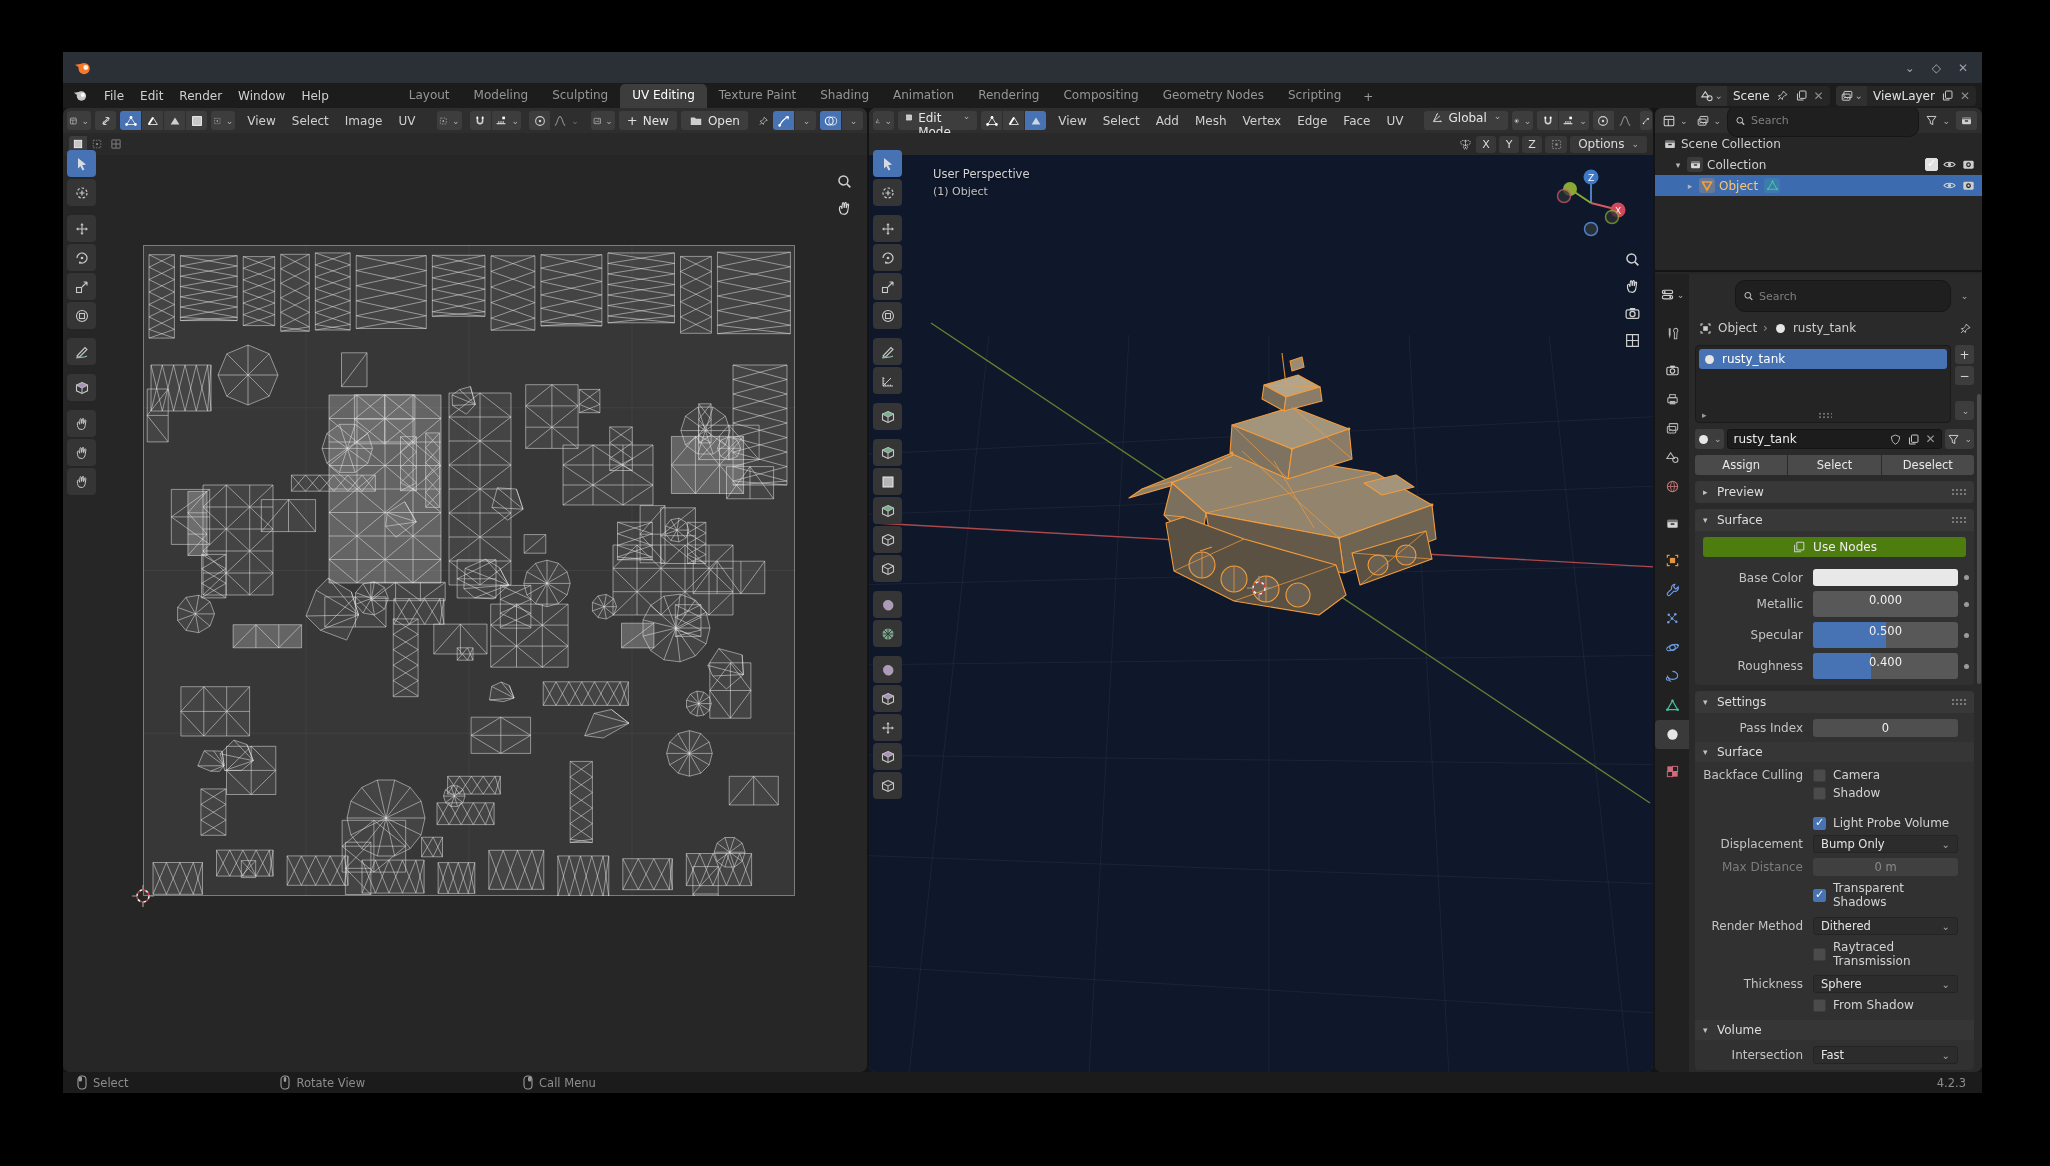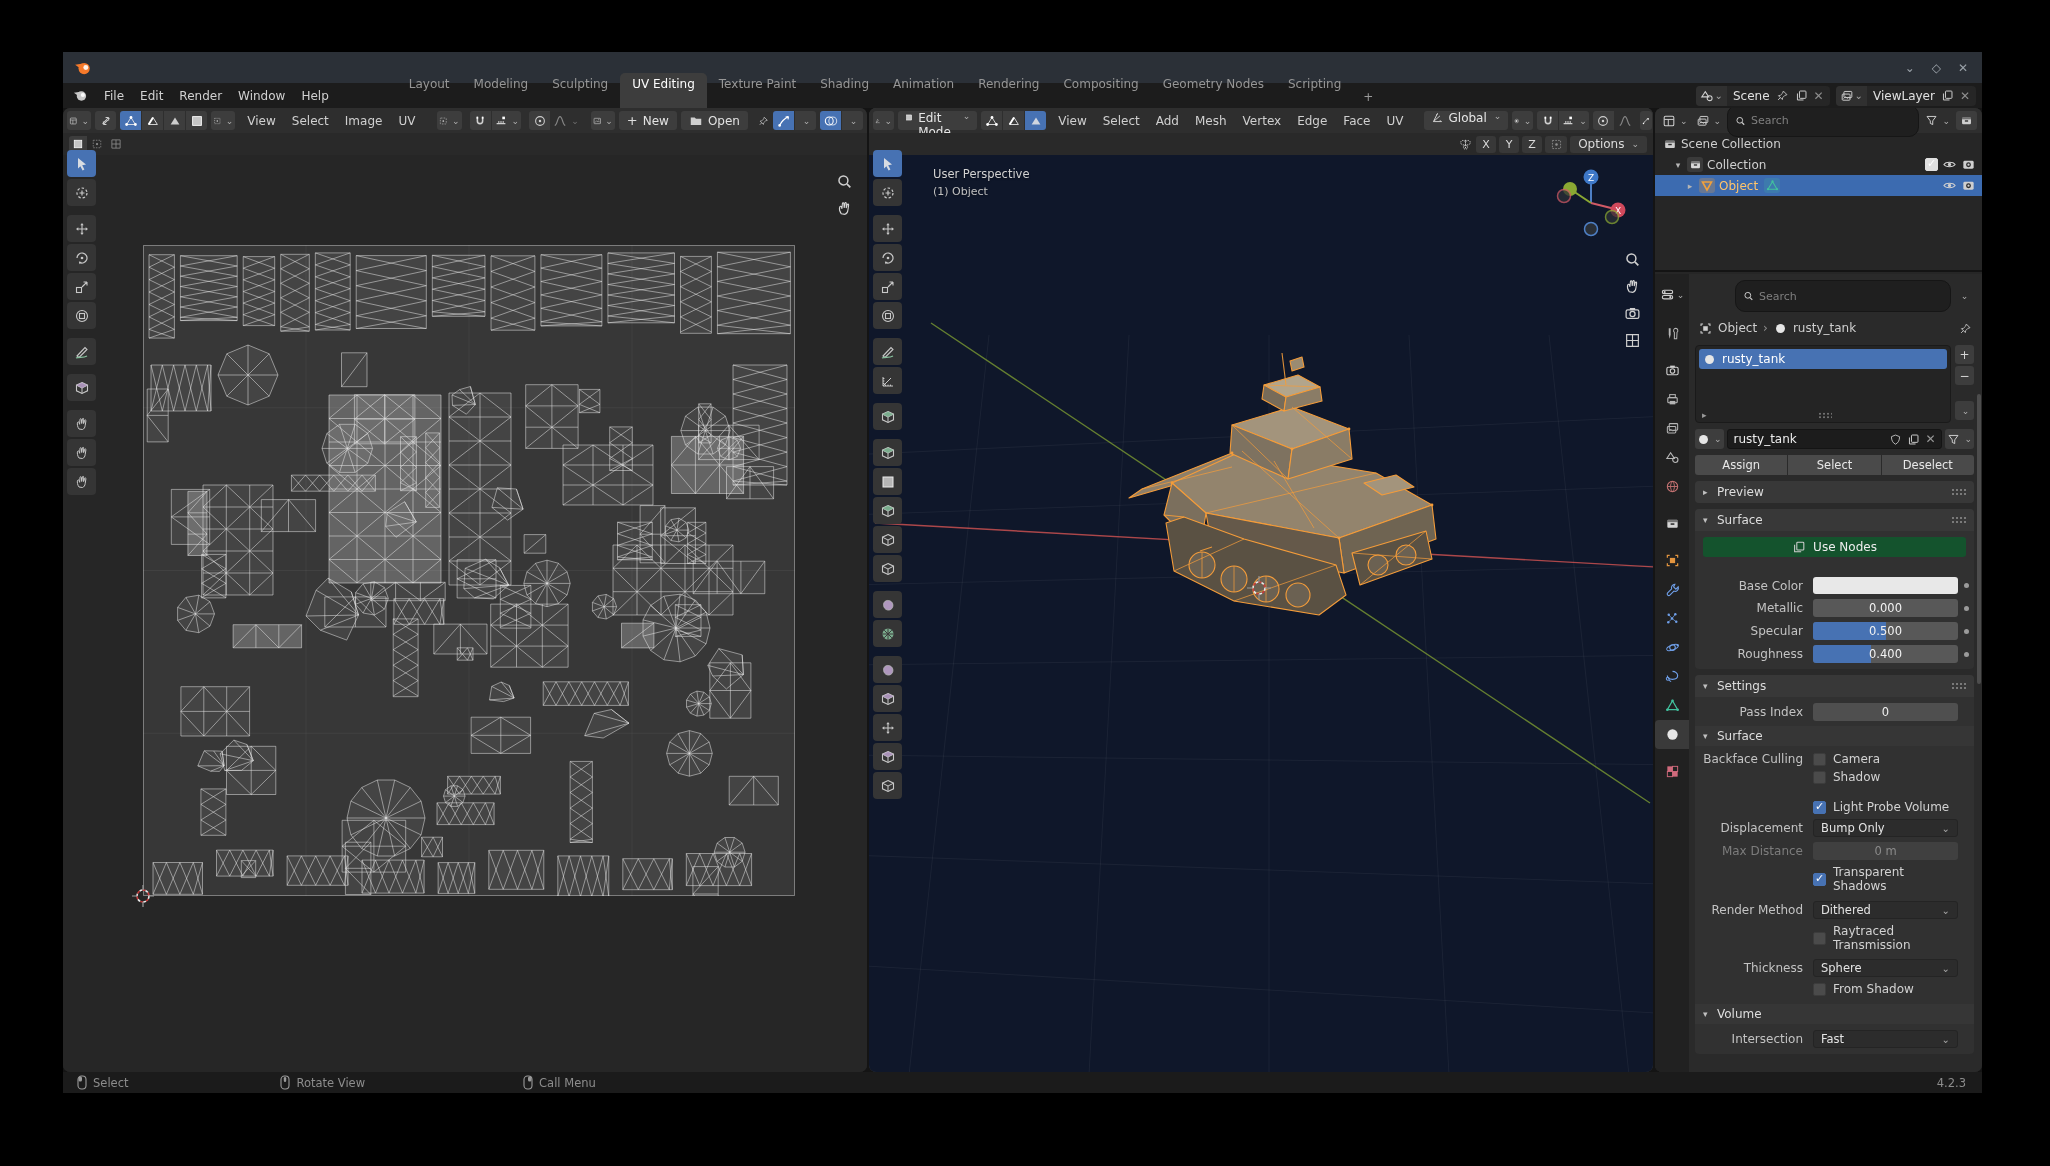--- a/index.html
+++ b/index.html
@@ -13,21 +13,21 @@
   .tb-title { position:absolute; left:0; right:0; text-align:center; color:#ccd3da; font-size:13px; }
   .tb-logo { margin-left:11px; z-index:2; }
   .tb-controls { position:absolute; right:14px; display:flex; gap:17px; color:#9aa1a8; font-size:12px; z-index:2;}
   .tb-controls span { cursor:default; }
 
   
   .menubar { position:absolute; left:0; top:31px; width:100%; height:25px; background:#1c1c1c; display:flex; align-items:center; }
   .mb-icon { margin:0 8px 0 10px; }
   .menu-item { padding:3px 9px; color:#d0d0d0; border-radius:4px; }
   .tabs { display:flex; margin-left:60px; height:25px; align-items:flex-end; }
-  .tab { padding:4px 12px 17px 12px; color:#969696; border-radius:5px 5px 0 0; white-space:nowrap; }
+  .tab { padding:4px 12px 6px 12px; color:#969696; border-radius:5px 5px 0 0; white-space:nowrap; }
   .tab.active { background:#3d3d3d; color:#fdfdfd; }
   .tab-add { padding:4px 10px; color:#9a9a9a; }
   .mb-right { position:absolute; right:6px; display:flex; align-items:center; gap:6px; }
   .scene-group { display:flex; align-items:center; background:#262626; border-radius:4px; height:20px; overflow:hidden; }
   .sg-iconbtn { display:flex; align-items:center; padding:0 4px; height:100%; background:#303030; gap:1px; }
   .sg-field { display:flex; align-items:center; gap:6px; padding:0 6px; height:100%; }
   .sg-field .nm { color:#e0e0e0; }
   .chev-g { color:#a5a5a5; font-size:10px; }
 
   
@@ -97,21 +97,21 @@
   .ptab.selected { background:#3a3a3a; border-radius:4px 0 0 4px; }
   .ptab.first { margin-bottom:10px; }
   .ptab.gapb { margin-top:8px; }
   .prop-content { flex:1; position:relative; padding:6px 8px 0 6px; overflow:hidden; }
   .prow { display:flex; align-items:center; margin-bottom:5px; }
   .plabel { width:118px; text-align:right; padding-right:10px; color:#c3c3c3; white-space:nowrap; }
   .plabel.dim { color:#7c7c7c; }
   .pwidget { flex:1; display:flex; align-items:center; }
   .pdecor { width:16px; display:flex; justify-content:center; }
   .dot { width:5px; height:5px; border-radius:50%; background:#9b9b9b; }
-  .slider { position:relative; flex:1; height:18px; background:#585858; border-radius:3px; overflow:hidden; }
+  .slider { position:relative; flex:1; height:26px; background:#585858; border-radius:3px; overflow:hidden; }
   .slider .fill { position:absolute; left:0; top:0; bottom:0; background:#4772b3; }
   .slider .val { position:absolute; left:0; right:0; top:2px; text-align:center; color:#f2f2f2; font-size:11.5px; }
   .numfield { flex:1; height:18px; background:#4f4f4f; border-radius:3px; text-align:center; color:#efefef; line-height:18px; font-size:11.5px;}
   .numfield.disabled { background:#404040; color:#8b8b8b; }
   .dropdown { flex:1; height:18px; background:#2c2c2c; border:1px solid #242424; border-radius:3px; display:flex; align-items:center; padding:0 7px; color:#e4e4e4; font-size:11.5px; }
   .dropdown::after { content:"⌄"; margin-left:auto; color:#a8a8a8; font-size:10px; }
   .swatch { flex:1; height:17px; background:#e8e8e8; border-radius:3px; }
   .cb { width:13px; height:13px; background:#4b4b4b; border:1px solid #3c3c3c; border-radius:2px; position:relative; flex:none;}
   .cb.on { background:#4772b3; border-color:#4772b3; }
   .cb.on::after { content:"✓"; position:absolute; left:1px; top:-2px; color:#fff; font-size:11px; }
@@ -119,21 +119,21 @@
   .panel { background:#313131; border-radius:4px; margin-bottom:6px; }
   .panel-hdr { height:22px; display:flex; align-items:center; padding:0 8px; background:#383838; border-radius:4px; }
   .panel.openp .panel-hdr { border-radius:4px 4px 0 0; }
   .panel-body { padding:6px 0 4px 0; }
   .arr { color:#c0c0c0; font-size:9px; width:14px; }
   .arr.open::before { content:"▾"; }
   .arr.closed::before { content:"▸"; }
   .panel-title { color:#dedede; }
   .grip { margin-left:auto; width:15px; height:8px; background:radial-gradient(#7a7a7a 1px, transparent 1.2px); background-size:4px 4px; }
   .subhdr { display:flex; align-items:center; height:20px; padding:0 8px; margin:4px 0 6px 0; background:#363636; }
-  .bigbtn { display:flex; align-items:center; justify-content:center; gap:7px; height:20px; background:#14532d; border-radius:3px; margin:0 8px 20px 8px; color:#ededed; }
+  .bigbtn { display:flex; align-items:center; justify-content:center; gap:7px; height:20px; background:#4d7c0f; border-radius:3px; margin:0 8px 12px 8px; color:#ededed; }
   .btnrow { display:flex; gap:1px; margin-bottom:6px; }
   .btnrow .b { flex:1; height:20px; background:#4a4a4a; color:#e8e8e8; display:flex; align-items:center; justify-content:center; border-radius:0; font-size:11.5px;}
   .btnrow .b:first-child { border-radius:3px 0 0 3px; }
   .btnrow .b:last-child { border-radius:0 3px 3px 0; }
   .slotarea { display:flex; gap:4px; margin-bottom:6px; }
   .slotlist { flex:1; background:#242424; border:1px solid #1a1a1a; border-radius:4px; height:78px; position:relative; padding:3px; }
   .slotrow { display:flex; align-items:center; gap:6px; height:20px; border-radius:3px; padding:0 4px; background:#4772b3; color:#fff; }
   .slot-footer { position:absolute; bottom:2px; left:6px; right:6px; display:flex; align-items:center; }
   .slot-grip { margin:0 auto; width:14px; height:7px; background:radial-gradient(#6f6f6f 1px, transparent 1.2px); background-size:4px 3.5px; }
   .sidecol { width:19px; display:flex; flex-direction:column; gap:2px; }

